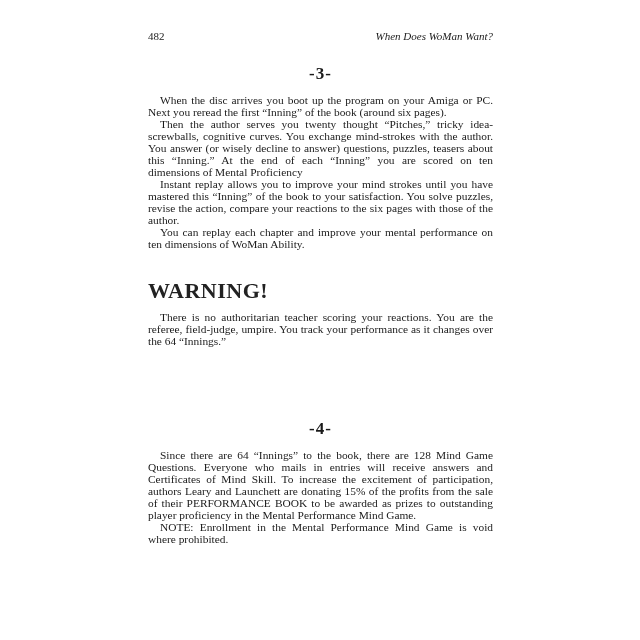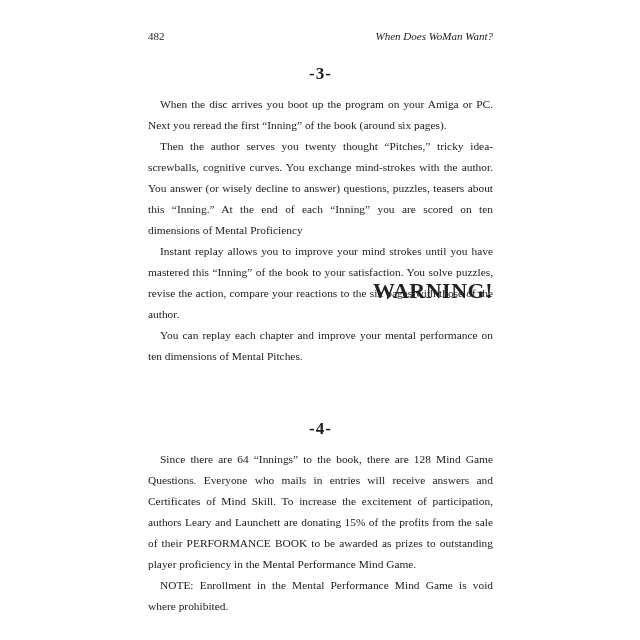--- a/index.html
+++ b/index.html
@@ -10,47 +10,48 @@
       color: #1a1a1a;
     }
     .header { position: absolute; top: 30px; left: 0; width: 345px; height: 16px; font-size: 11px; }
     .page-num { position: absolute; left: 0; top: 0; }
     .running-title { position: absolute; right: 0; top: 0; font-style: italic; }
     .section-num {
       position: absolute; left: 0; width: 345px; text-align: center;
       font-size: 17px; font-weight: bold; letter-spacing: 1px;
     }
     .warning {
-      position: absolute; left: 0; width: 345px; text-align: right;
+      position: absolute; left: 0; width: 345px; text-align: left;
       font-size: 22px; font-weight: bold; letter-spacing: 0.5px; color: #222;
     }
-    .block { position: absolute; left: 0; width: 345px; font-size: 11.4px; line-height: 21px; }
+    .block { position: absolute; left: 0; width: 345px; font-size: 11.4px; line-height: 12px; }
     .block p { margin: 0; text-indent: 12px; text-align: justify; }
   </style>
 </head>
 <body>
 
 <div class="page">
   <div class="header">
     <span class="page-num">482</span>
     <span class="running-title">When Does WoMan Want?</span>
   </div>
 
   <div class="section-num" style="top:64px;">-3-</div>
 
   <div class="block" style="top:94px;">
     <p>When the disc arrives you boot up the program on your Amiga or PC. Next you reread the first “Inning” of the book (around six pages).</p>
     <p>Then the author serves you twenty thought “Pitches,” tricky idea-screwballs, cognitive curves. You exchange mind-strokes with the author. You answer (or wisely decline to answer) questions, puzzles, teasers about this “Inning.” At the end of each “Inning” you are scored on ten dimensions of Mental Proficiency</p>
     <p>Instant replay allows you to improve your mind strokes until you have mastered this “Inning” of the book to your satisfaction. You solve puzzles, revise the action, compare your reactions to the six pages with those of the author.</p>
-    <p>You can replay each chapter and improve your mental performance on ten dimensions of Mental Pitches.</p>
+    <p>You can replay each chapter and improve your mental performance on ten dimensions of WoMan Ability.</p>
   </div>
 
   <div class="warning" style="top:278px;">WARNING!</div>
 
   <div class="block" style="top:311px;">
+    <p>There is no authoritarian teacher scoring your reactions. You are the referee, field-judge, umpire. You track your performance as it changes over the 64 “Innings.”</p>
   </div>
 
   <div class="section-num" style="top:419px;">-4-</div>
 
   <div class="block" style="top:449px;">
     <p>Since there are 64 “Innings” to the book, there are 128 Mind Game Questions. Everyone who mails in entries will receive answers and Certificates of Mind Skill. To increase the excitement of participation, authors Leary and Launchett are donating 15% of the profits from the sale of their PERFORMANCE BOOK to be awarded as prizes to outstanding player proficiency in the Mental Performance Mind Game.</p>
     <p>NOTE: Enrollment in the Mental Performance Mind Game is void where prohibited.</p>
   </div>
 </div>
 

